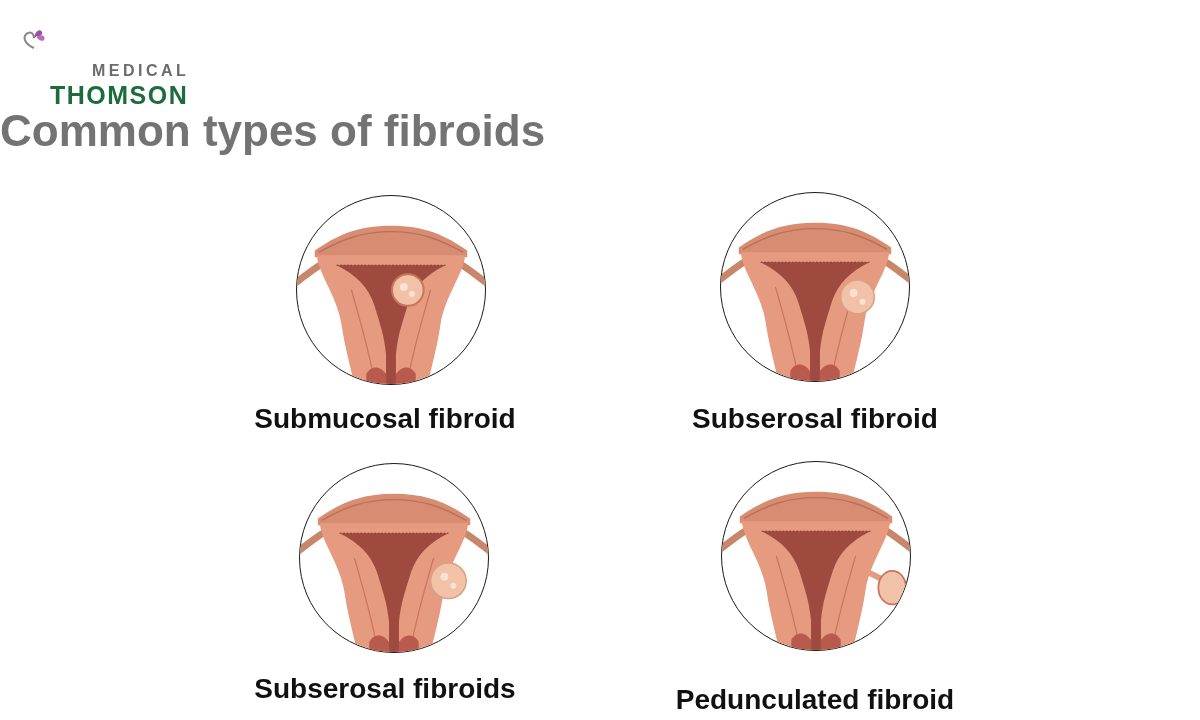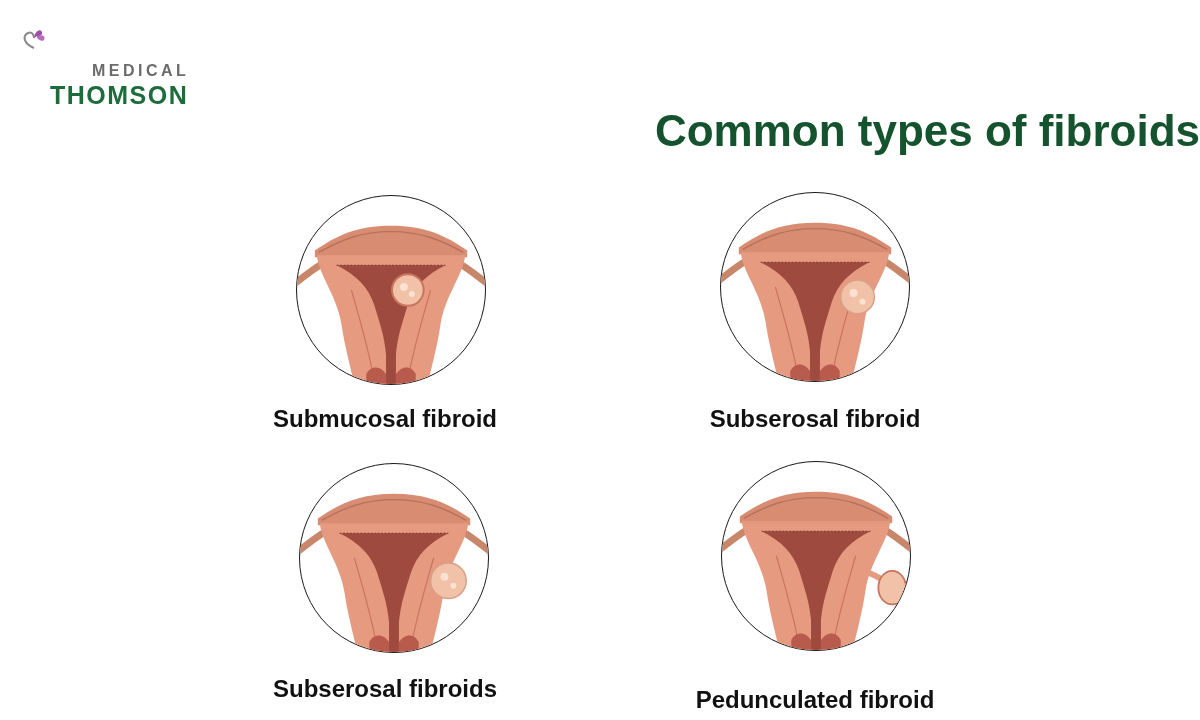--- a/index.html
+++ b/index.html
@@ -1,24 +1,24 @@
 <!DOCTYPE html>
 <html><head>
 <meta charset="utf-8">
 <style>
   html,body{margin:0;padding:0;background:#ffffff;}
   body{width:1200px;height:720px;position:relative;overflow:hidden;font-family:"Liberation Sans","DejaVu Sans",sans-serif;}
   .logo{position:absolute;left:20px;top:26px;width:200px;height:60px;}
   .logo-mark{position:absolute;left:0;top:0;width:30px;height:26px;}
   .logo-top{position:absolute;left:30px;top:9px;font-weight:bold;font-size:25px;letter-spacing:1.5px;color:#1e6b3c;line-height:1;margin-top:48px;}
   .logo-bottom{position:absolute;left:72px;top:37px;font-weight:bold;font-size:16px;letter-spacing:3.5px;color:#6b6b6b;line-height:1;}
-  .title{position:absolute;left:0;width:1200px;top:104px;text-align:right;font-weight:bold;font-size:44px;color:#14532d;line-height:54px;}
+  .title{position:absolute;left:0;width:1200px;top:104px;text-align:left;font-weight:bold;font-size:44px;color:#737373;line-height:54px;}
   .circle{position:absolute;width:190px;height:190px;border-radius:50%;border:1.6px solid #1a1a1a;overflow:hidden;background:#fff;box-sizing:border-box;}
   .circle svg{width:100%;height:100%;display:block;}
-  .label{position:absolute;white-space:nowrap;font-weight:bold;font-size:24px;color:#111;line-height:30px;transform:translateX(-50%);}
+  .label{position:absolute;white-space:nowrap;font-weight:bold;font-size:28px;color:#111;line-height:30px;transform:translateX(-50%);}
 </style>
 </head>
 <body>
 
 <div class="logo">
   <svg class="logo-mark" viewBox="0 0 30 26">
     <path d="M14 22 C4 18 2 10 8 7 C12 5 14 9 14 12" fill="none" stroke="#8a8a8a" stroke-width="2"></path>
     <path d="M14 12 C15 5 20 2 22 6 C23 9 19 11 17 10" fill="#9b4fa5"></path>
     <path d="M17 10 C22 8 26 10 24 14 C22 16 19 14 17 12" fill="#b76cbf"></path>
   </svg>

